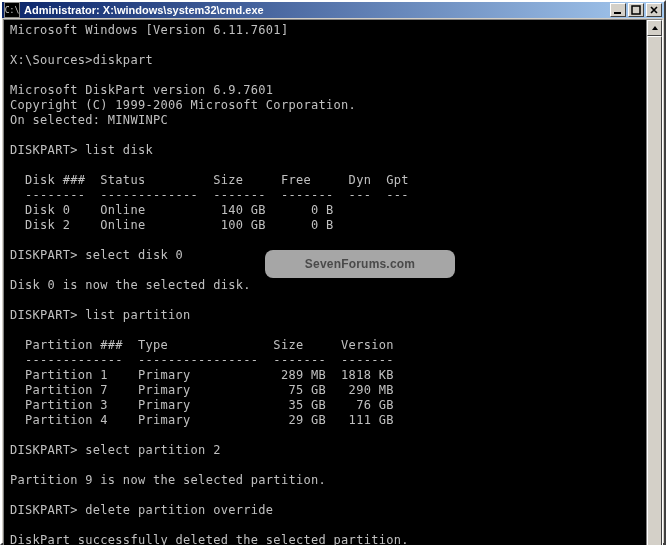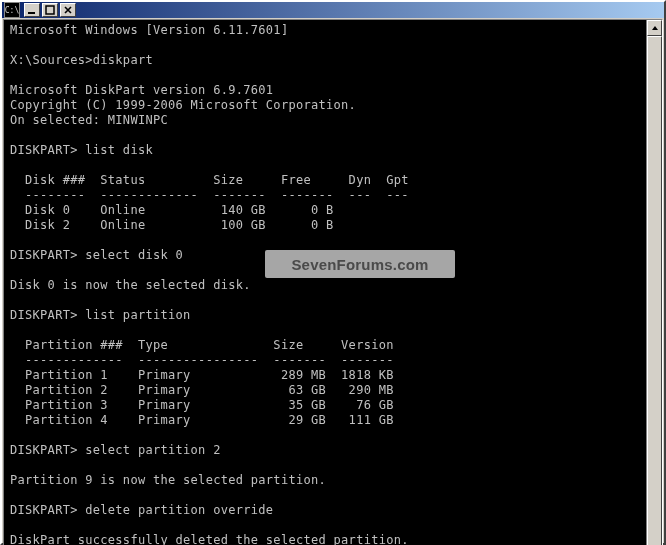--- a/index.html
+++ b/index.html
@@ -118,35 +118,36 @@
   }
   .watermark {
     position: absolute;
     top: 250px;
     left: 265px;
     width: 190px;
     height: 28px;
     background: rgba(255,255,255,0.65);
     color: #4a4a4a;
     font-family: Arial, sans-serif;
-    font-size: 15px;
+    font-size: 12px;
     font-weight: bold;
     display: flex;
     align-items: center;
     justify-content: center;
-    border-radius: 2px;
+    border-radius: 8px;
     letter-spacing: 0.2px;
   }
 </style>
 </head>
 <body>
 
 <div class="window">
   <div class="titlebar">
     <div class="icon">C:\</div>
+    <div class="title">Administrator: X:\windows\system32\cmd.exe</div>
     <div class="win-controls">
       <div class="win-btn">
         <svg viewBox="0 0 10 10">
             <rect x="1" y="7" width="7" height="2" fill="#000"></rect>
           </svg>
       </div>
       <div class="win-btn">
         <svg viewBox="0 0 10 10">
             <rect x="1" y="1" width="8" height="8" fill="none" stroke="#000" stroke-width="1.5"></rect>
           </svg>
@@ -176,21 +177,21 @@
 <span></span>
 <span>DISKPART&gt; select disk 0</span>
 <span></span>
 <span>Disk 0 is now the selected disk.</span>
 <span></span>
 <span>DISKPART&gt; list partition</span>
 <span></span>
 <span>  Partition ###  Type              Size     Version</span>
 <span>  -------------  ----------------  -------  -------</span>
 <span>  Partition 1    Primary            289 MB  1818 KB</span>
-<span>  Partition 2    Primary             63 GB   290 MB</span>
+<span>  Partition 7    Primary             75 GB   290 MB</span>
 <span>  Partition 3    Primary             35 GB    76 GB</span>
 <span>  Partition 4    Primary             29 GB   111 GB</span>
 <span></span>
 <span>DISKPART&gt; select partition 2</span>
 <span></span>
 <span>Partition 9 is now the selected partition.</span>
 <span></span>
 <span>DISKPART&gt; delete partition override</span>
 <span></span>
 <span>DiskPart successfully deleted the selected partition.</span>

